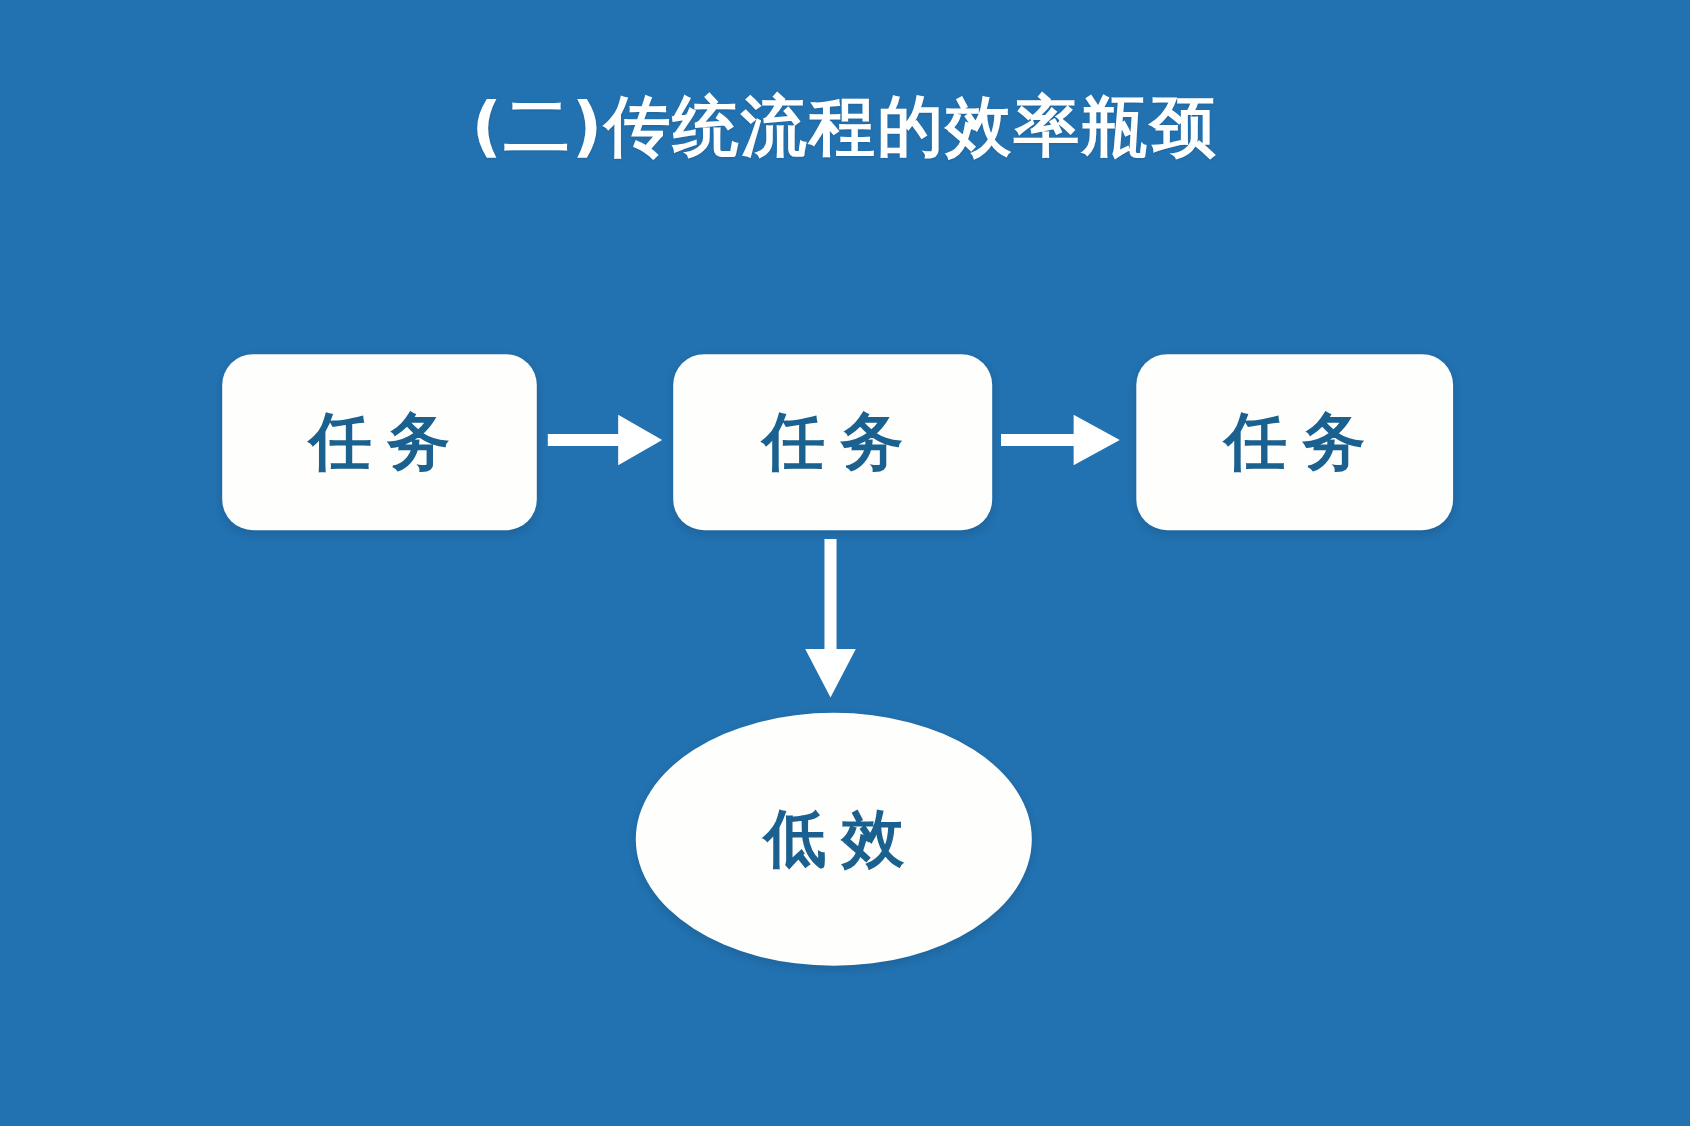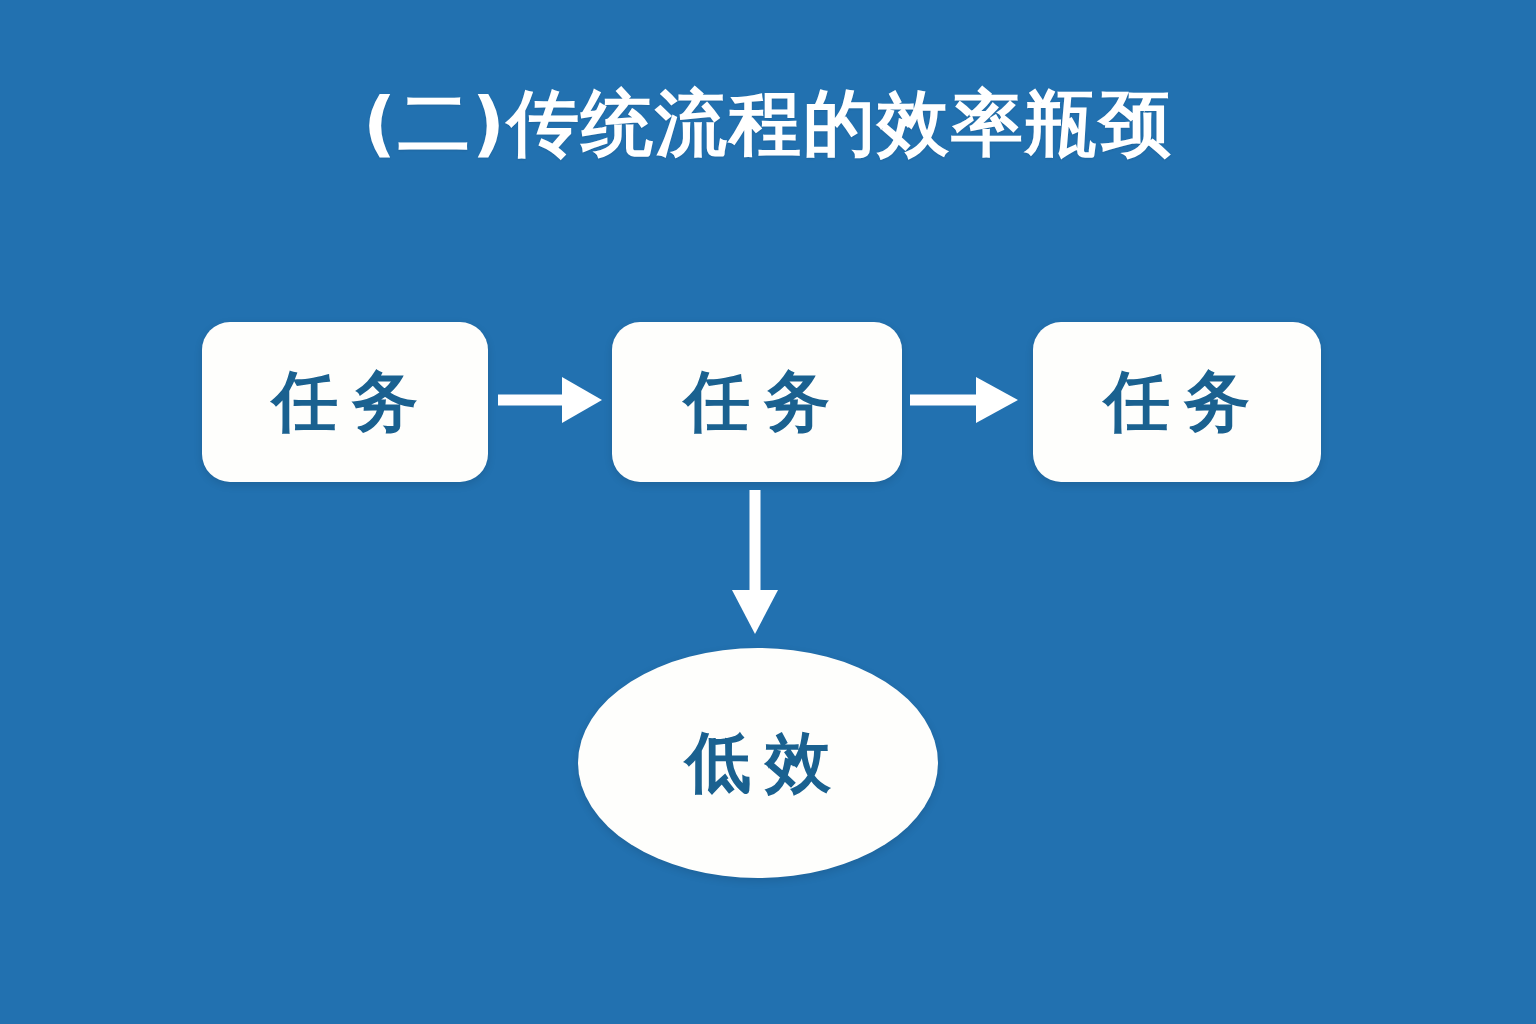--- a/index.html
+++ b/index.html
@@ -17,37 +17,37 @@
     overflow: hidden;
   }
   .title {
     position: absolute;
     top: 78px;
     left: 0;
     width: 100%;
     margin: 0;
     text-align: center;
     color: #FFFFFF;
-    font-size: 72px;
+    font-size: 60px;
     font-weight: bold;
     letter-spacing: 2px;
     line-height: 1.25;
     text-shadow: 0 1px 2px rgba(0,0,0,0.10);
   }
   .node {
     position: absolute;
     display: flex;
     align-items: center;
     justify-content: center;
     background: #FEFEFC;
     box-shadow: 0 3px 8px rgba(0,0,0,0.12);
   }
   .node .node-label {
     color: #1A6190;
-    font-size: 66px;
+    font-size: 57px;
     font-weight: bold;
     letter-spacing: 14px;
     text-indent: 14px; 
     line-height: 1;
     white-space: nowrap;
   }
   .rect {
     border-radius: 28px;
   }
   .rect-1 { left: 202px; top: 322px; width: 286px; height: 160px; }

